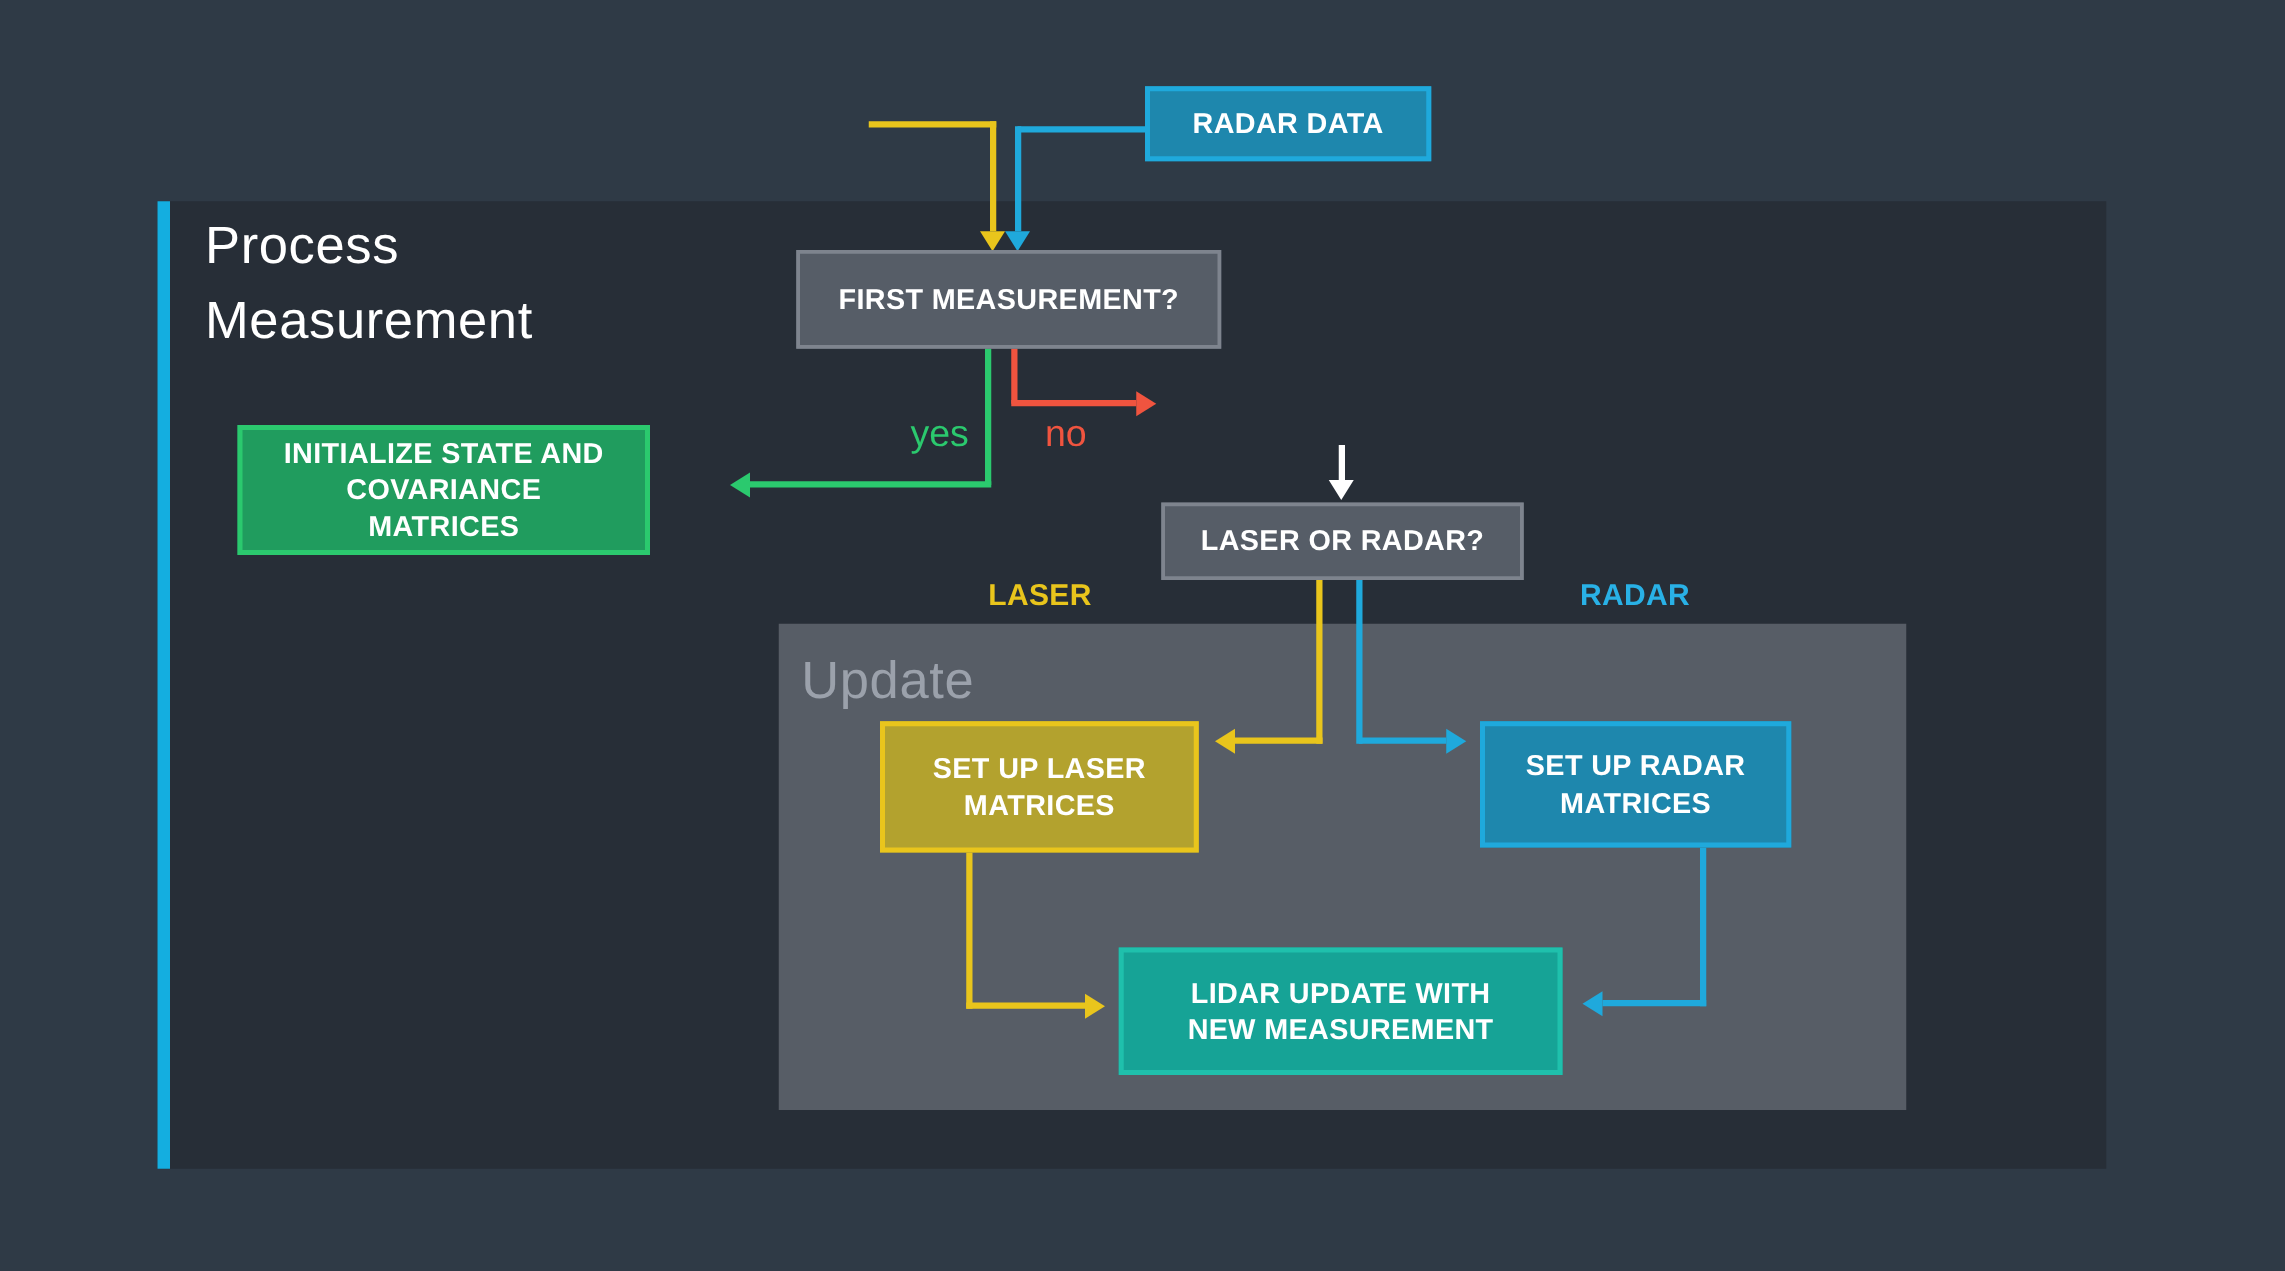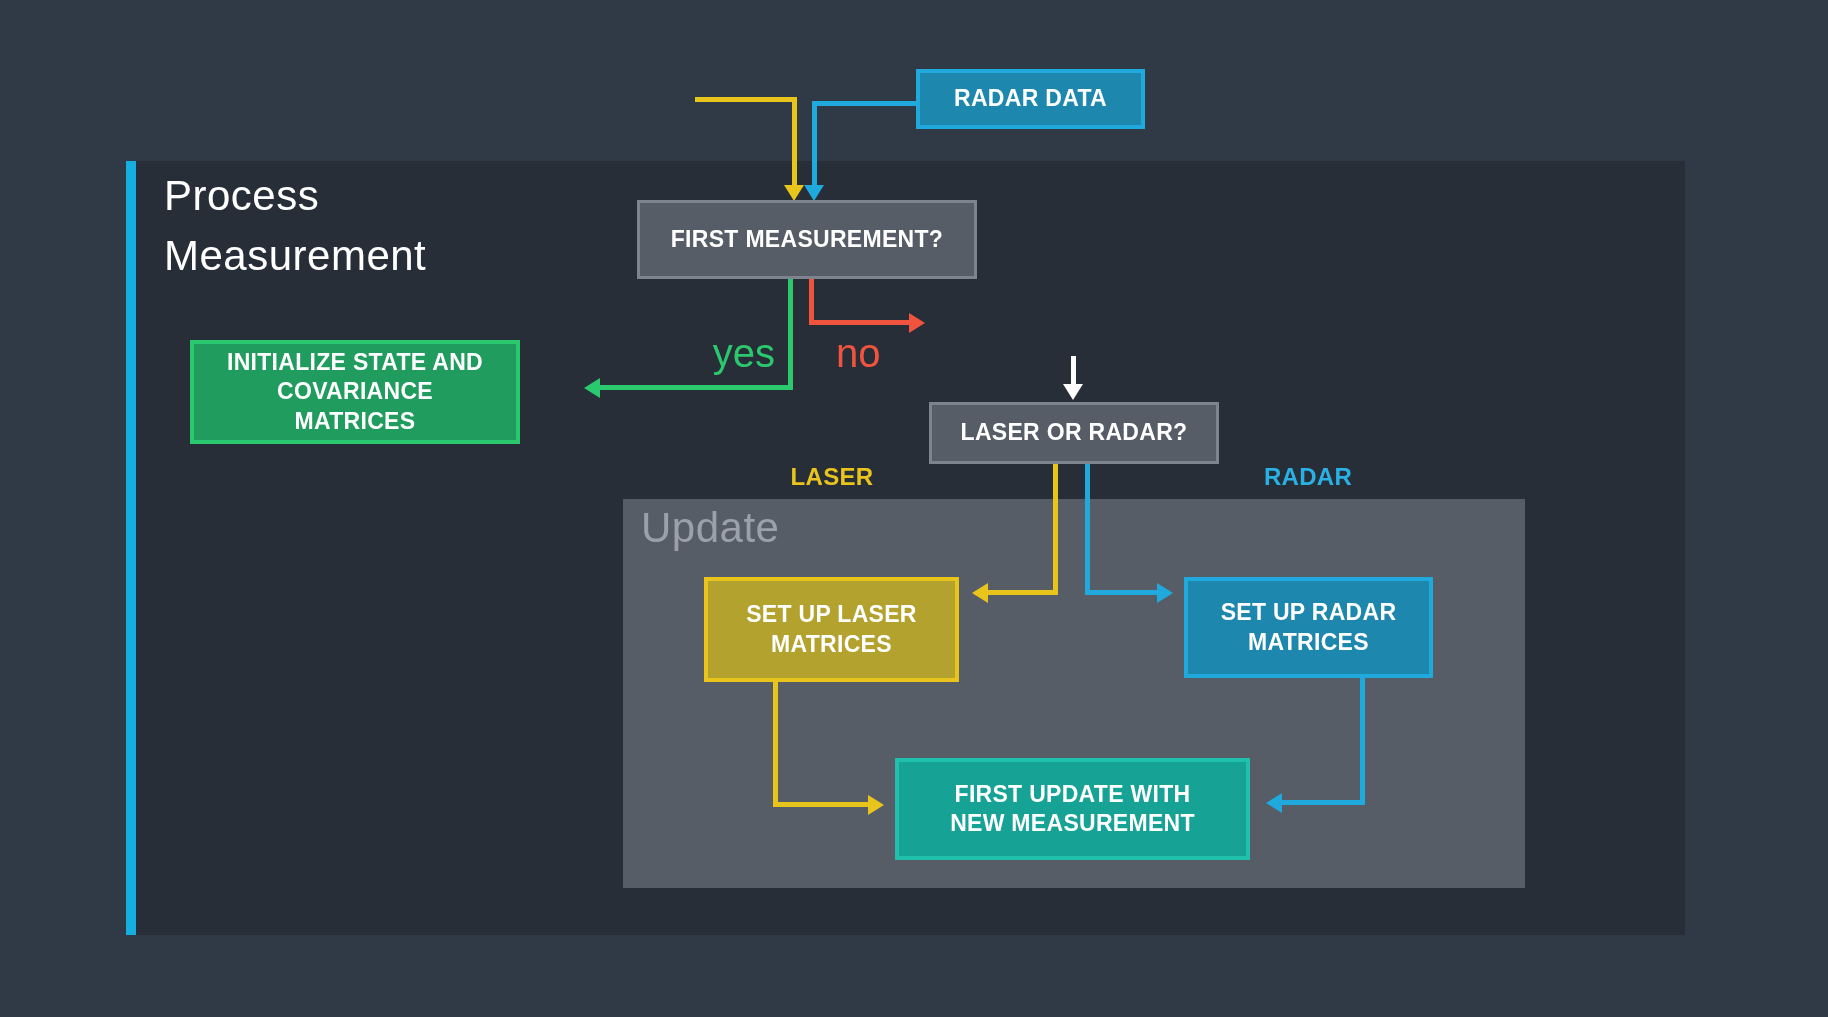--- a/index.html
+++ b/index.html
@@ -28,40 +28,40 @@
   .panel-title{
     position:absolute; left:164px; top:166px;
     font-size:42px; font-weight:400; color:var(--white);
     line-height:1.42; white-space:pre-line; letter-spacing:0.5px;
   }
   .update-panel{
     position:absolute; left:623px; top:499px; width:902px; height:389px;
     background:var(--update_bg);
   }
   .update-title{
-    position:absolute; left:641px; top:504px;
+    position:absolute; left:641px; top:520px;
     font-size:42px; font-weight:400; color:var(--update_text); letter-spacing:0.5px;
   }
   .node{
     position:absolute; display:flex; align-items:center; justify-content:center;
     text-align:center; color:var(--white); font-weight:bold; font-size:23px;
     box-sizing:border-box; line-height:1.28; padding:0 14px; letter-spacing:0.3px;
   }
   .node.yellow{ background:var(--yellow_fill); border:4px solid var(--yellow); }
   .node.blue  { background:var(--blue_fill);   border:4px solid var(--blue); }
   .node.gray  { background:var(--gray_fill);   border:3px solid var(--gray_border); }
   .node.green { background:var(--green_fill);  border:4px solid var(--green); }
   .node.teal  { background:var(--teal_fill);   border:4px solid var(--teal); }
   .ln{ position:absolute; }
   .arr{ position:absolute; width:0; height:0; }
   .arr.down { border-left:10px solid transparent; border-right:10px solid transparent; border-top:16px solid; }
   .arr.left { border-top:10px solid transparent; border-bottom:10px solid transparent; border-right:16px solid; }
   .arr.right{ border-top:10px solid transparent; border-bottom:10px solid transparent; border-left:16px solid; }
   .edge-label{ position:absolute; font-size:24px; font-weight:bold; letter-spacing:0.3px; }
-  .yn-label{ position:absolute; font-size:40px; font-weight:400; }
+  .yn-label{ position:absolute; font-size:30px; font-weight:400; }
 </style>
 </head>
 <body>
 
 <div class="stage">
 
   <div class="panel"></div>
   <div class="panel-title">Process
 Measurement</div>
 
@@ -115,15 +115,15 @@
 
 
   <div class="node gray" style="left:929px;top:402px;width:290px;height:62px">LASER OR RADAR?</div>
 
   <div class="node green" style="left:190px;top:340px;width:330px;height:104px;padding:0 30px">INITIALIZE STATE AND COVARIANCE MATRICES</div>
 
   <div class="node yellow" style="left:704px;top:577px;width:255px;height:105px;padding:12px 34px">SET UP LASER MATRICES</div>
 
   <div class="node blue" style="left:1184px;top:577px;width:249px;height:101px;padding:0 30px">SET UP RADAR MATRICES</div>
 
-  <div class="node teal" style="left:895px;top:758px;width:355px;height:102px;padding:0 40px">FIRST UPDATE WITH NEW MEASUREMENT</div>
+  <div class="node teal" style="left:895px;top:758px;width:355px;height:102px;padding:0 40px">LIDAR UPDATE WITH NEW MEASUREMENT</div>
 
 </div>
 
 </body></html>

